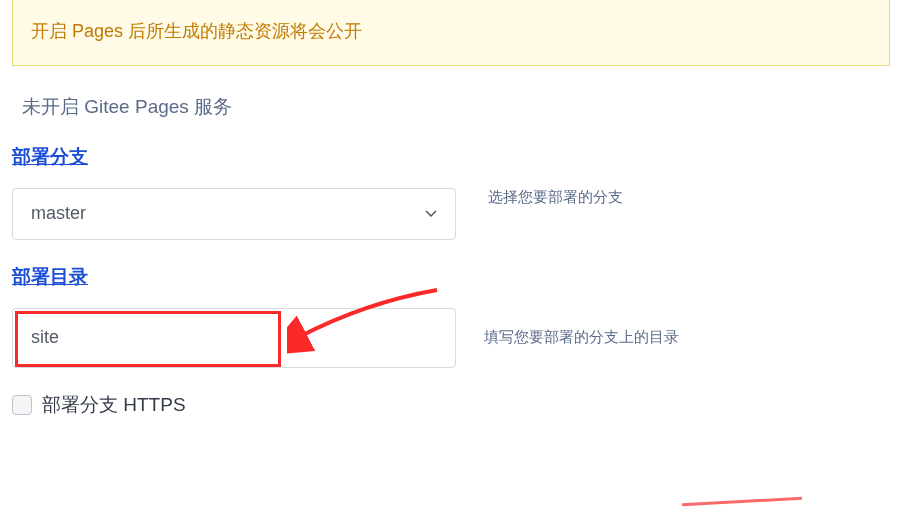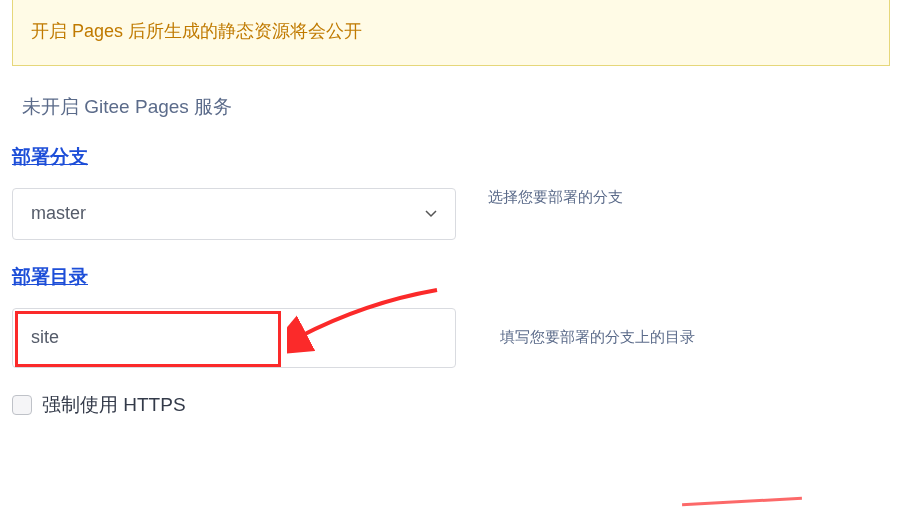--- a/index.html
+++ b/index.html
@@ -21,21 +21,21 @@
   .row { display: flex; align-items: flex-start; gap: 32px; }
   .select-box {
     width: 444px; height: 52px;
     border: 1px solid #d9dbe0; border-radius: 4px;
     display: flex; align-items: center; justify-content: space-between;
     padding: 0 18px; background: #fff; cursor: pointer;
     color: #555c6a; font-size: 18px;
   }
   .caret { color: #888; font-size: 12px; }
   .hint { color: #5b6b8a; font-size: 15px; }
-  .dir-row { display: flex; align-items: center; gap: 44px; position: relative; }
+  .dir-row { display: flex; align-items: center; gap: 28px; position: relative; }
   .input-outer {
     width: 444px; height: 60px;
     border: 1px solid #d9dbe0; border-radius: 4px;
     display: flex; align-items: center; padding: 0 4px; position: relative;
   }
   .input-highlight {
     position: absolute; left: 2px; top: 2px; height: 56px; width: 266px;
     border: 3px solid #fb2a2a; pointer-events: none;
   }
   .dir-input {
@@ -91,18 +91,18 @@
             <path d="M0,0 L0,10 L12,5 z" fill="#fb2a2a"></path>
           </marker>
         </defs>
         <path d="M150,8 C110,15 60,30 12,55" fill="none" stroke="#fb2a2a" stroke-width="4" marker-end="url(#ah)"></path>
       </svg>
       <div class="hint">填写您要部署的分支上的目录</div>
     </div>
 
     <div class="cb-row">
       <div class="cb" role="checkbox" aria-checked="false"></div>
-      <div class="cb-label">强制使用 HTTPS</div>
+      <div class="cb-label">部署分支 HTTPS</div>
     </div>
 
   </div>
   <div class="bottom-accent"></div>
 </div>
 
 </body></html>

